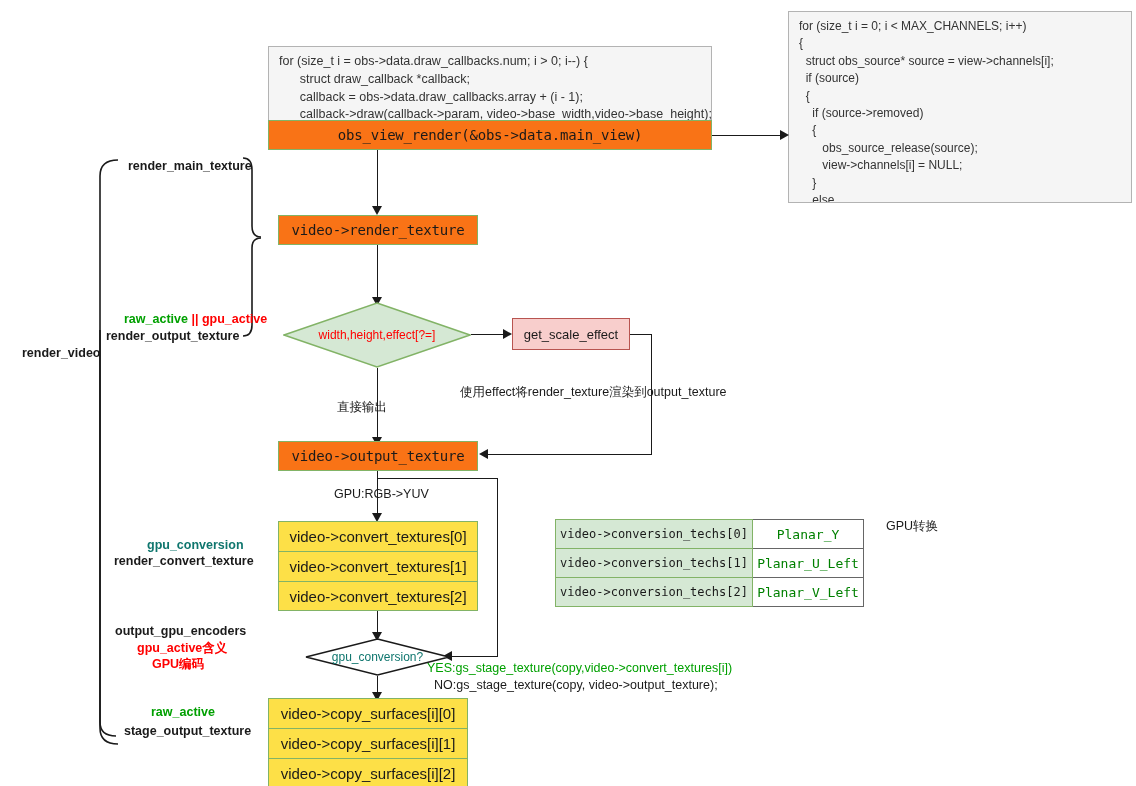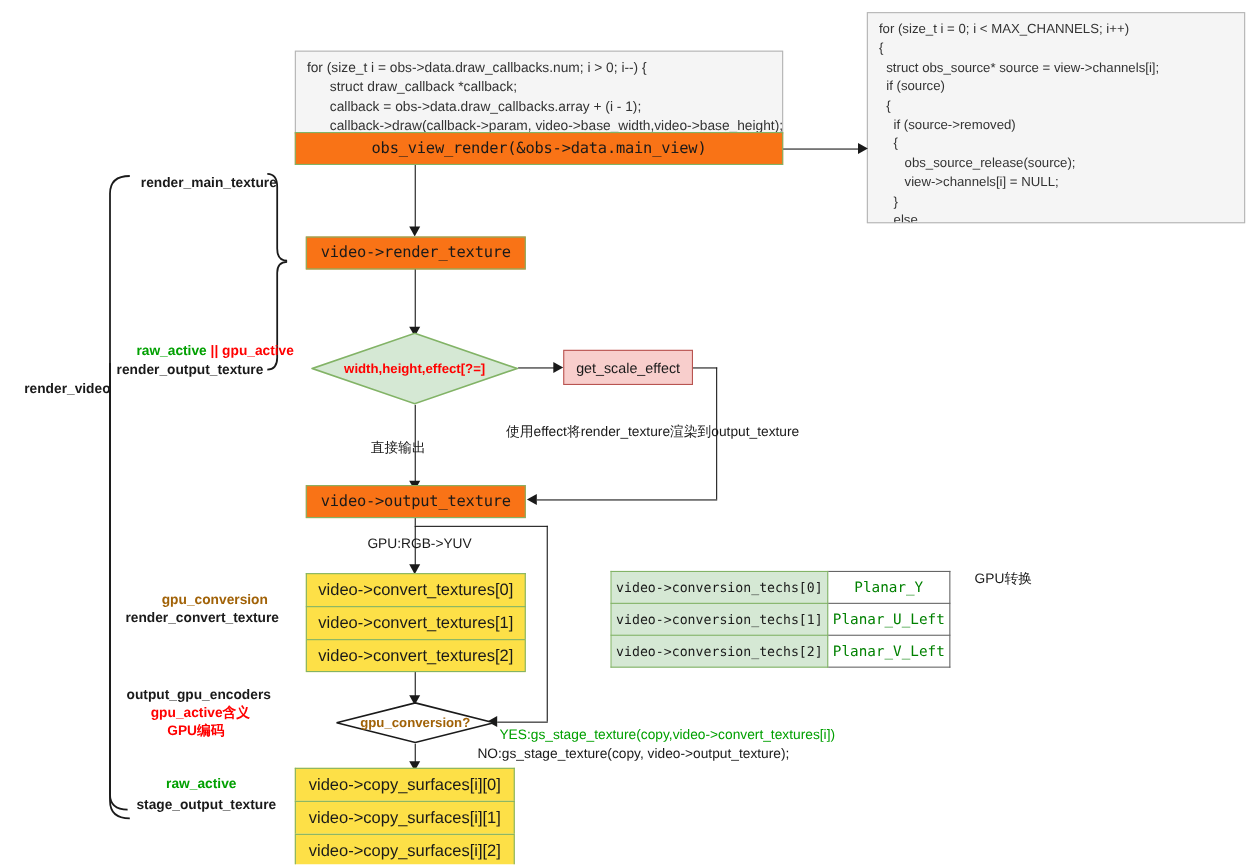--- a/index.html
+++ b/index.html
@@ -67,21 +67,20 @@
   .diamond-wrap svg { display: block; }
   .diamond-label {
     position: absolute;
     left: 0; top: 0;
     width: 100%; height: 100%;
     display: flex;
     align-items: center;
     justify-content: center;
     text-align: left;
     pointer-events: none;
-    font-weight: bold;
   }
 
   
   .hline { position: absolute; height: 0; border-top: 1.6px solid #1a1a1a; }
   .vline { position: absolute; width: 0; border-left: 1.6px solid #1a1a1a; }
   .arrow-d, .arrow-r, .arrow-l {
     position: absolute;
     width: 0; height: 0;
   }
   .arrow-d {
@@ -103,21 +102,21 @@
   
   .lbl {
     position: absolute;
     font-size: 12.5px;
     color: #1a1a1a;
     white-space: nowrap;
   }
   .lbl-b { font-weight: bold; }
   .green-t { color: #00a000; }
   .red-t   { color: #ff0000; }
-  .blue-t  { color: #a16207; }
+  .blue-t  { color: #0f766e; }
 
   
   .tbl {
     position: absolute;
     border-collapse: collapse;
   }
   .tbl td {
     border: 1px solid #82b366;
     padding: 0;
     height: 28px;
@@ -241,21 +240,21 @@
   <div class="vline" style="left:377px; top:611px; height:24px;"></div>
   <div class="arrow-d" style="left:372px; top:632px;"></div>
 
   <div class="diamond-wrap" style="left:305px; top:638px; width:145px; height:38px;">
     <svg width="145" height="38" viewBox="0 0 145 38">
       <polygon points="72.5,1 144,19 72.5,37 1,19" fill="#ffffff" stroke="#1a1a1a" stroke-width="1.5"></polygon>
     </svg>
     <div class="diamond-label blue-t sans12">gpu_conversion?</div>
   </div>
 
-  <div class="lbl green-t" style="left:454px; top:661px;">YES:gs_stage_texture(copy,video-&gt;convert_textures[i])</div>
+  <div class="lbl green-t" style="left:427px; top:661px;">YES:gs_stage_texture(copy,video-&gt;convert_textures[i])</div>
   <div class="lbl" style="left:434px; top:678px;">NO:gs_stage_texture(copy, video-&gt;output_texture);</div>
 
   <div class="vline" style="left:377px; top:676px; height:20px;"></div>
   <div class="arrow-d" style="left:372px; top:692px;"></div>
 
   <div class="stack" style="left:268px; top:698px; width:200px;">
     <div class="row">video-&gt;copy_surfaces[i][0]</div>
     <div class="row">video-&gt;copy_surfaces[i][1]</div>
     <div class="row">video-&gt;copy_surfaces[i][2]</div>
   </div>

